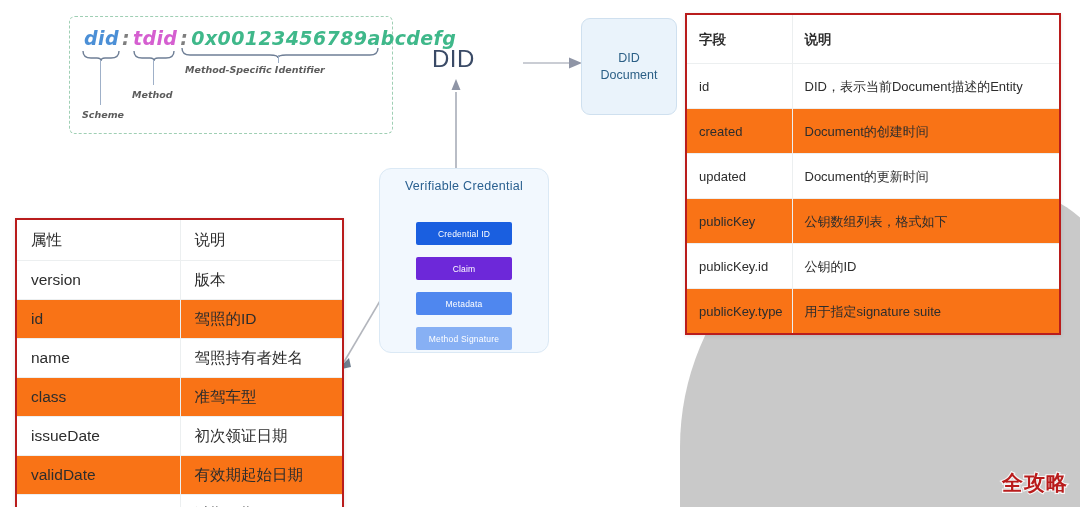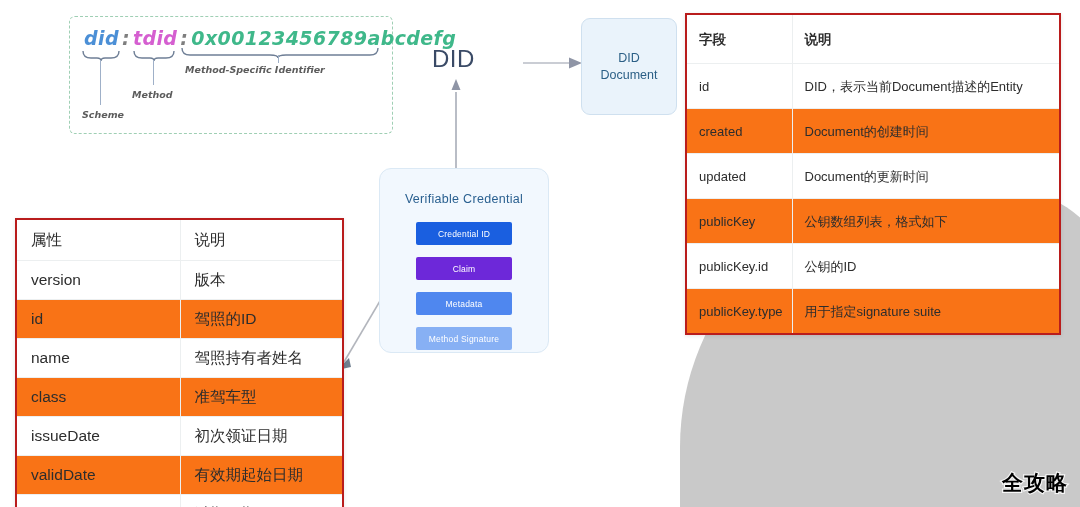--- a/index.html
+++ b/index.html
@@ -19,21 +19,21 @@
     border-radius:50% 50% 0 0 / 55% 55% 0 0;
     border-top-left-radius:260px;
     border-top-right-radius:120px;
     z-index:0;
   }
 
   
   .watermark{
     position:absolute;right:12px;bottom:10px;
     font-size:21px;font-weight:bold;letter-spacing:1px;
-    color:#000000;
+    color:#b91c1c;
     -webkit-text-stroke:2.2px rgba(255,255,255,.85);
     paint-order:stroke fill;
     z-index:40;
   }
 
   
   .did-panel{
     position:absolute;left:69px;top:16px;width:322px;height:116px;
     border:1.5px dashed #9fcfb4;border-radius:6px;
     background:#ffffff;z-index:5;
@@ -81,21 +81,21 @@
   }
   .did-doc span{color:#2b5f86;font-size:12.5px;line-height:17px;}
 
   
   .vc-card{
     position:absolute;left:379px;top:168px;width:168px;height:183px;
     background:#f2f8fe;border:1px solid #dbe9f5;border-radius:12px;z-index:6;
   }
   .vc-title{
     position:absolute;left:0;right:0;top:10px;text-align:center;
-    font-size:12.5px;color:#2a6090;letter-spacing:.3px;margin-top:13px;
+    font-size:12.5px;color:#2a6090;letter-spacing:.3px;
   }
   .vc-bar{
     position:absolute;left:36px;width:96px;height:23px;border-radius:2px;
     color:#fff;font-size:8.5px;display:flex;align-items:center;justify-content:center;
     letter-spacing:.2px;
     margin-top:16px;
   }
   .vc-bar.b0{top:37px;background:#1a5fe0;}
   .vc-bar.b1{top:72px;background:#6d28d9;}
   .vc-bar.b2{top:107px;background:#4f87ef;}

